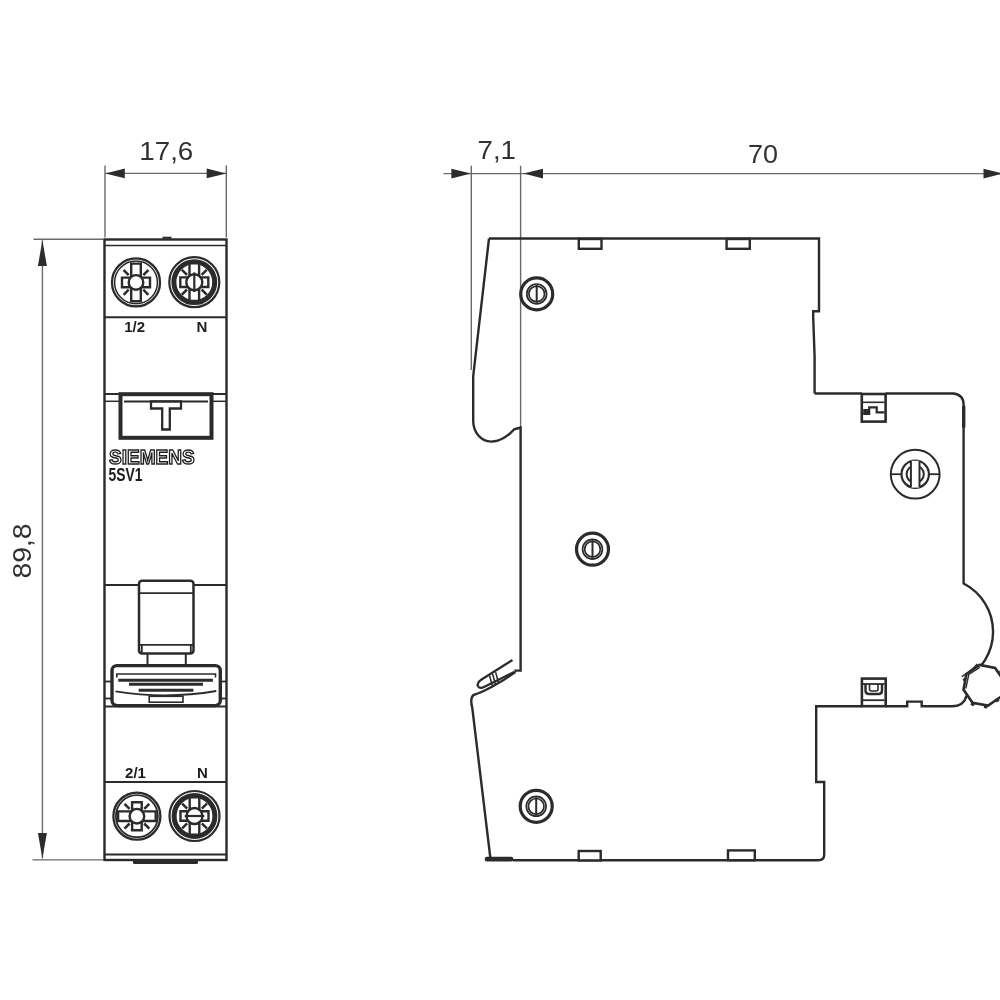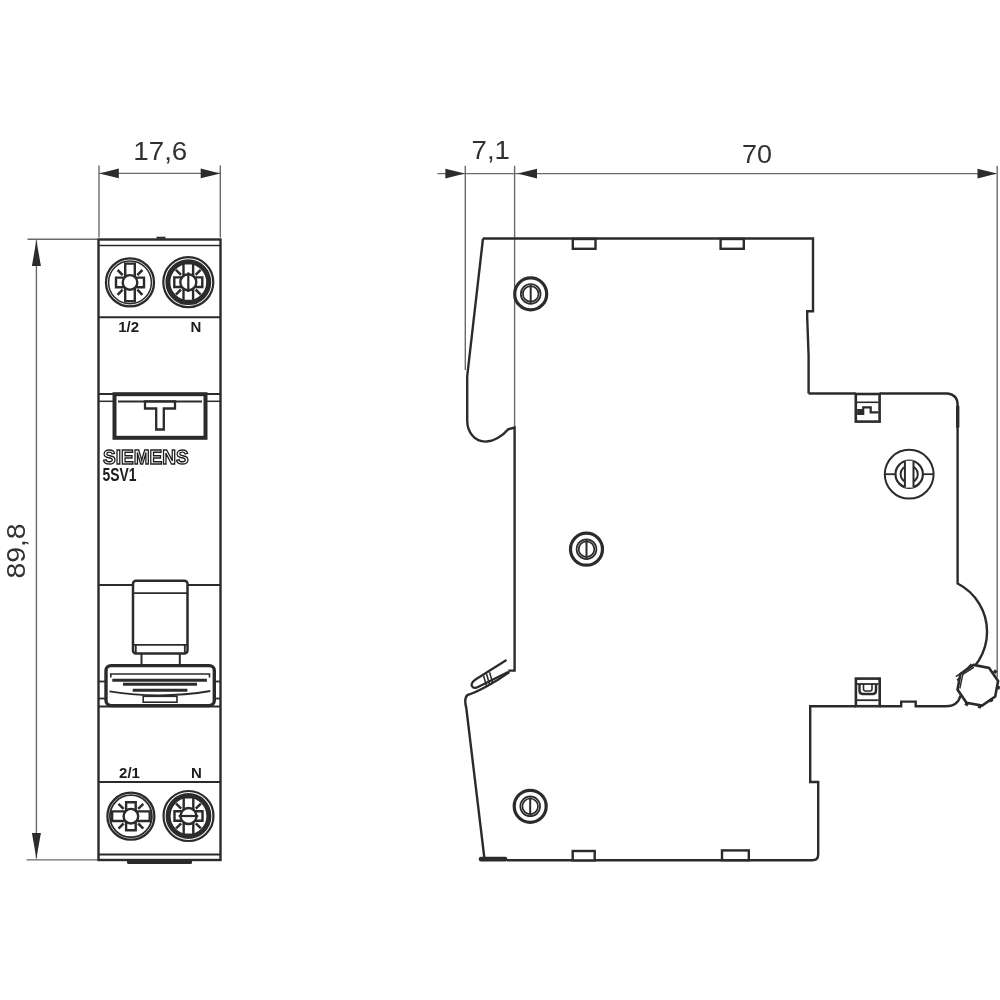--- a/index.html
+++ b/index.html
@@ -1,16 +1,16 @@
 <!DOCTYPE html>
 <html><head>
 <meta charset="utf-8">
 <style>
 html,body{margin:0;padding:0;background:#ffffff;}
-#wrap{width:924px;height:1000px;position:relative;background:#ffffff;will-change:transform;}
+#wrap{width:924px;height:1000px;position:relative;background:#ffffff;will-change:transform;padding-left:6px;}
 svg{transform:translateZ(0);}
 text{font-family:"Liberation Sans",sans-serif;}
 .dim{fill:#313131;font-size:26px;}
 .lbl{fill:#1d1d1d;font-size:15px;font-weight:bold;}
 </style>
 </head>
 <body>
 <div id="wrap">
 <svg width="1000" height="1000" viewBox="0 0 1000 1000">
 <rect x="0" y="0" width="1000" height="1000" fill="#ffffff"></rect>

